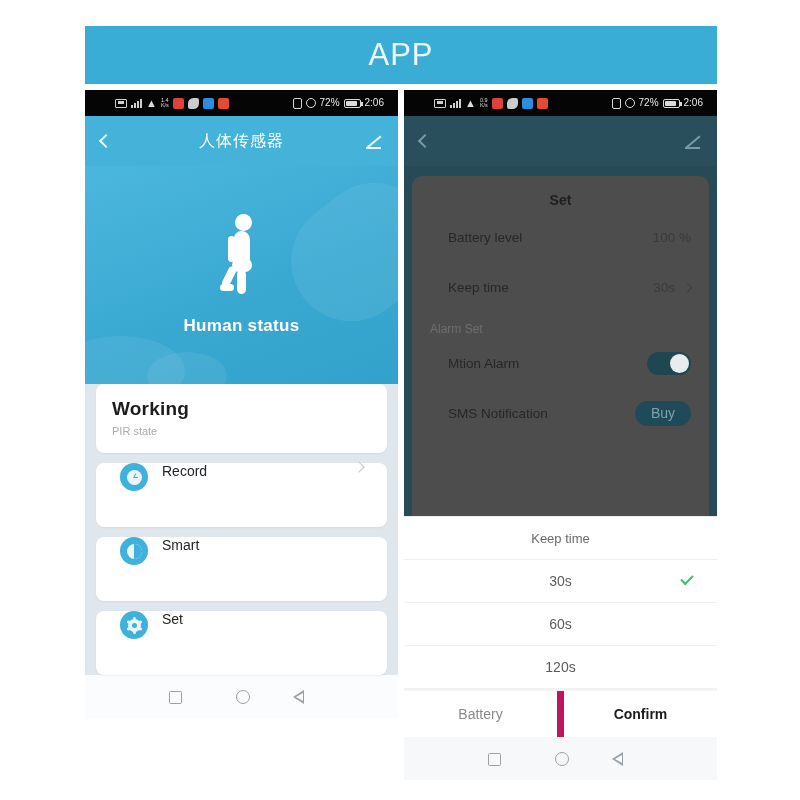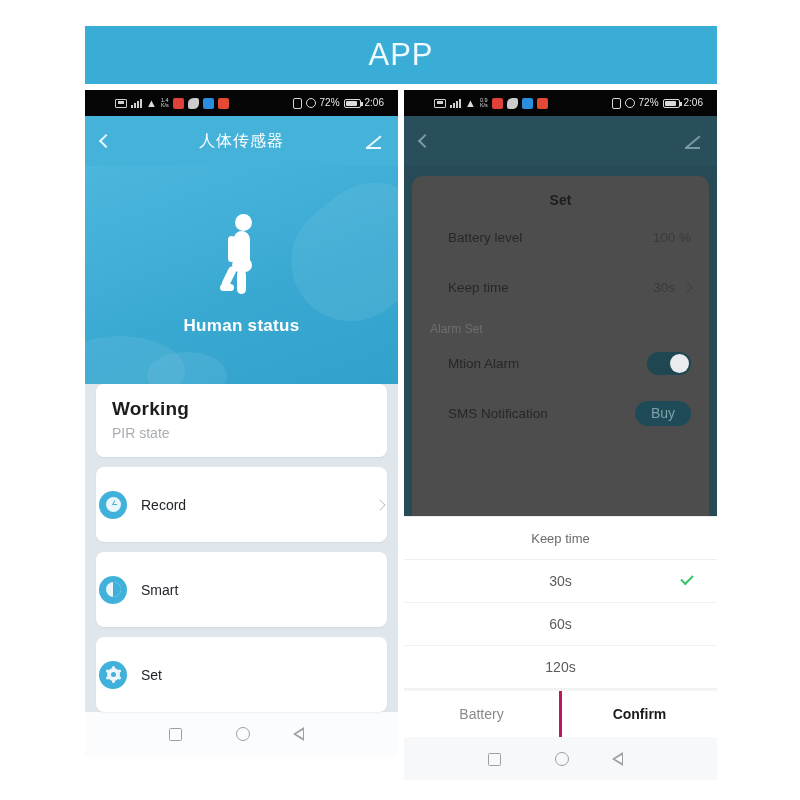--- a/index.html
+++ b/index.html
@@ -155,25 +155,25 @@
     display: flex; flex-direction: column;
   }
   .card {
     background: #ffffff;
     border-radius: 8px;
     margin-top: 10px;
     box-shadow: 0 1px 2px rgba(0,0,0,0.06);
   }
   .card.status { padding: 14px 16px 16px 16px; margin-top: 0; border-radius: 8px; }
   .status-main { font-size: 19px; font-weight: 700; color: #1d1d1d; letter-spacing:.2px; }
-  .status-sub { font-size: 14px; color: #a9aeb3; margin-top: 5px; }
+  .status-sub { font-size: 11px; color: #a9aeb3; margin-top: 5px; }
   .card.row {
-    height: 75px;
-    display: flex; align-items: center;
-    padding: 0 3px;
+    height: 64px;
+    display: flex; 
+    padding: 0 24px;
   }
   .circ-ico {
     width: 28px; height: 28px; border-radius: 50%;
     background: #3fb1da;
     display: flex; align-items: center; justify-content: center;
     flex: none;
   }
   .circ-ico .inner {
     width: 15px; height: 15px; border-radius: 50%;
     background: #eaf6fb;
@@ -290,21 +290,21 @@
   }
   .sheet-actions {
     height: 48px; display: flex; align-items: stretch;
     border-top: 2px solid #f4f4f4;
   }
   .sheet-actions > div {
     flex: 1; display: flex; align-items: center; justify-content: center;
     font-size: 14px;
   }
   .sheet-cancel { color: #8a8a8a; }
-  .sheet-confirm { color: #1b1b1b; font-weight: 700; border-left: 3px solid #be185d; }
+  .sheet-confirm { color: #1b1b1b; font-weight: 700; border-left: 7px solid #be185d; }
 
   
   .navbar {
     height: 44px;
     background: #fbfcfd;
     display: flex; align-items: center; justify-content: center;
     gap: 54px;
   }
   .nav-sq { width: 13px; height: 13px; border: 1.6px solid #9aa0a6; border-radius: 1.5px; }
   .nav-ci { width: 14px; height: 14px; border: 1.6px solid #9aa0a6; border-radius: 50%; }

